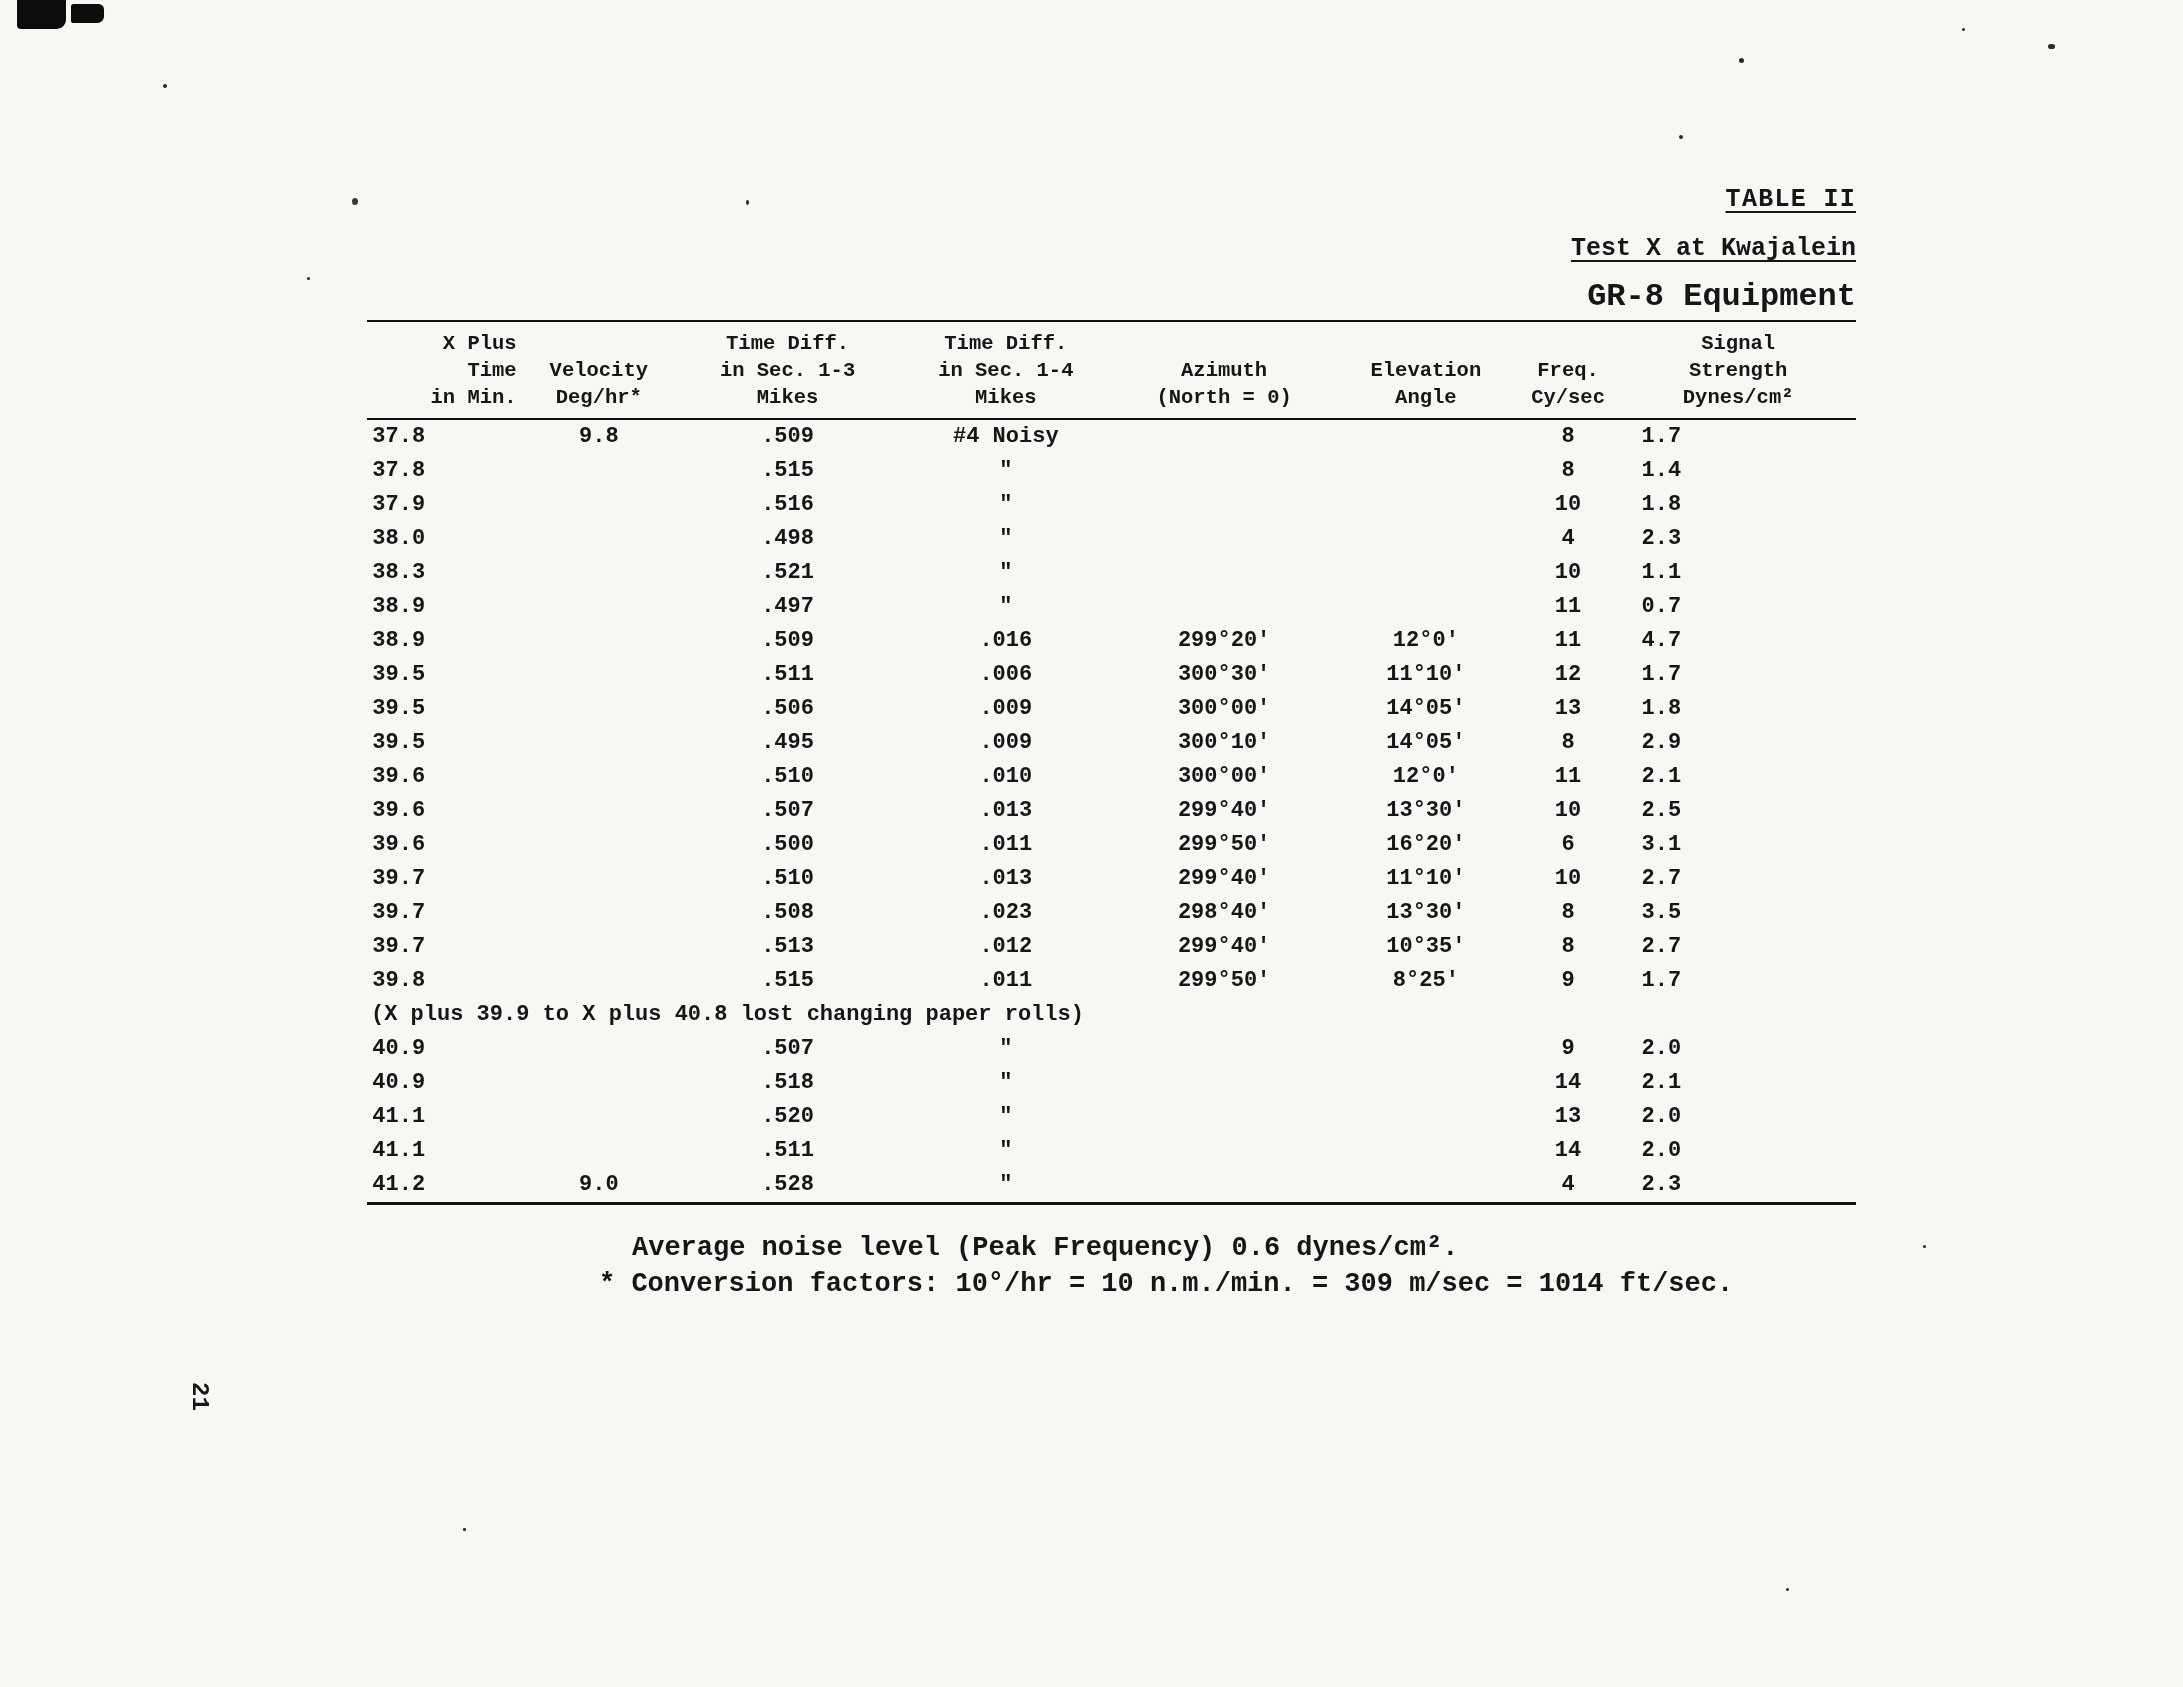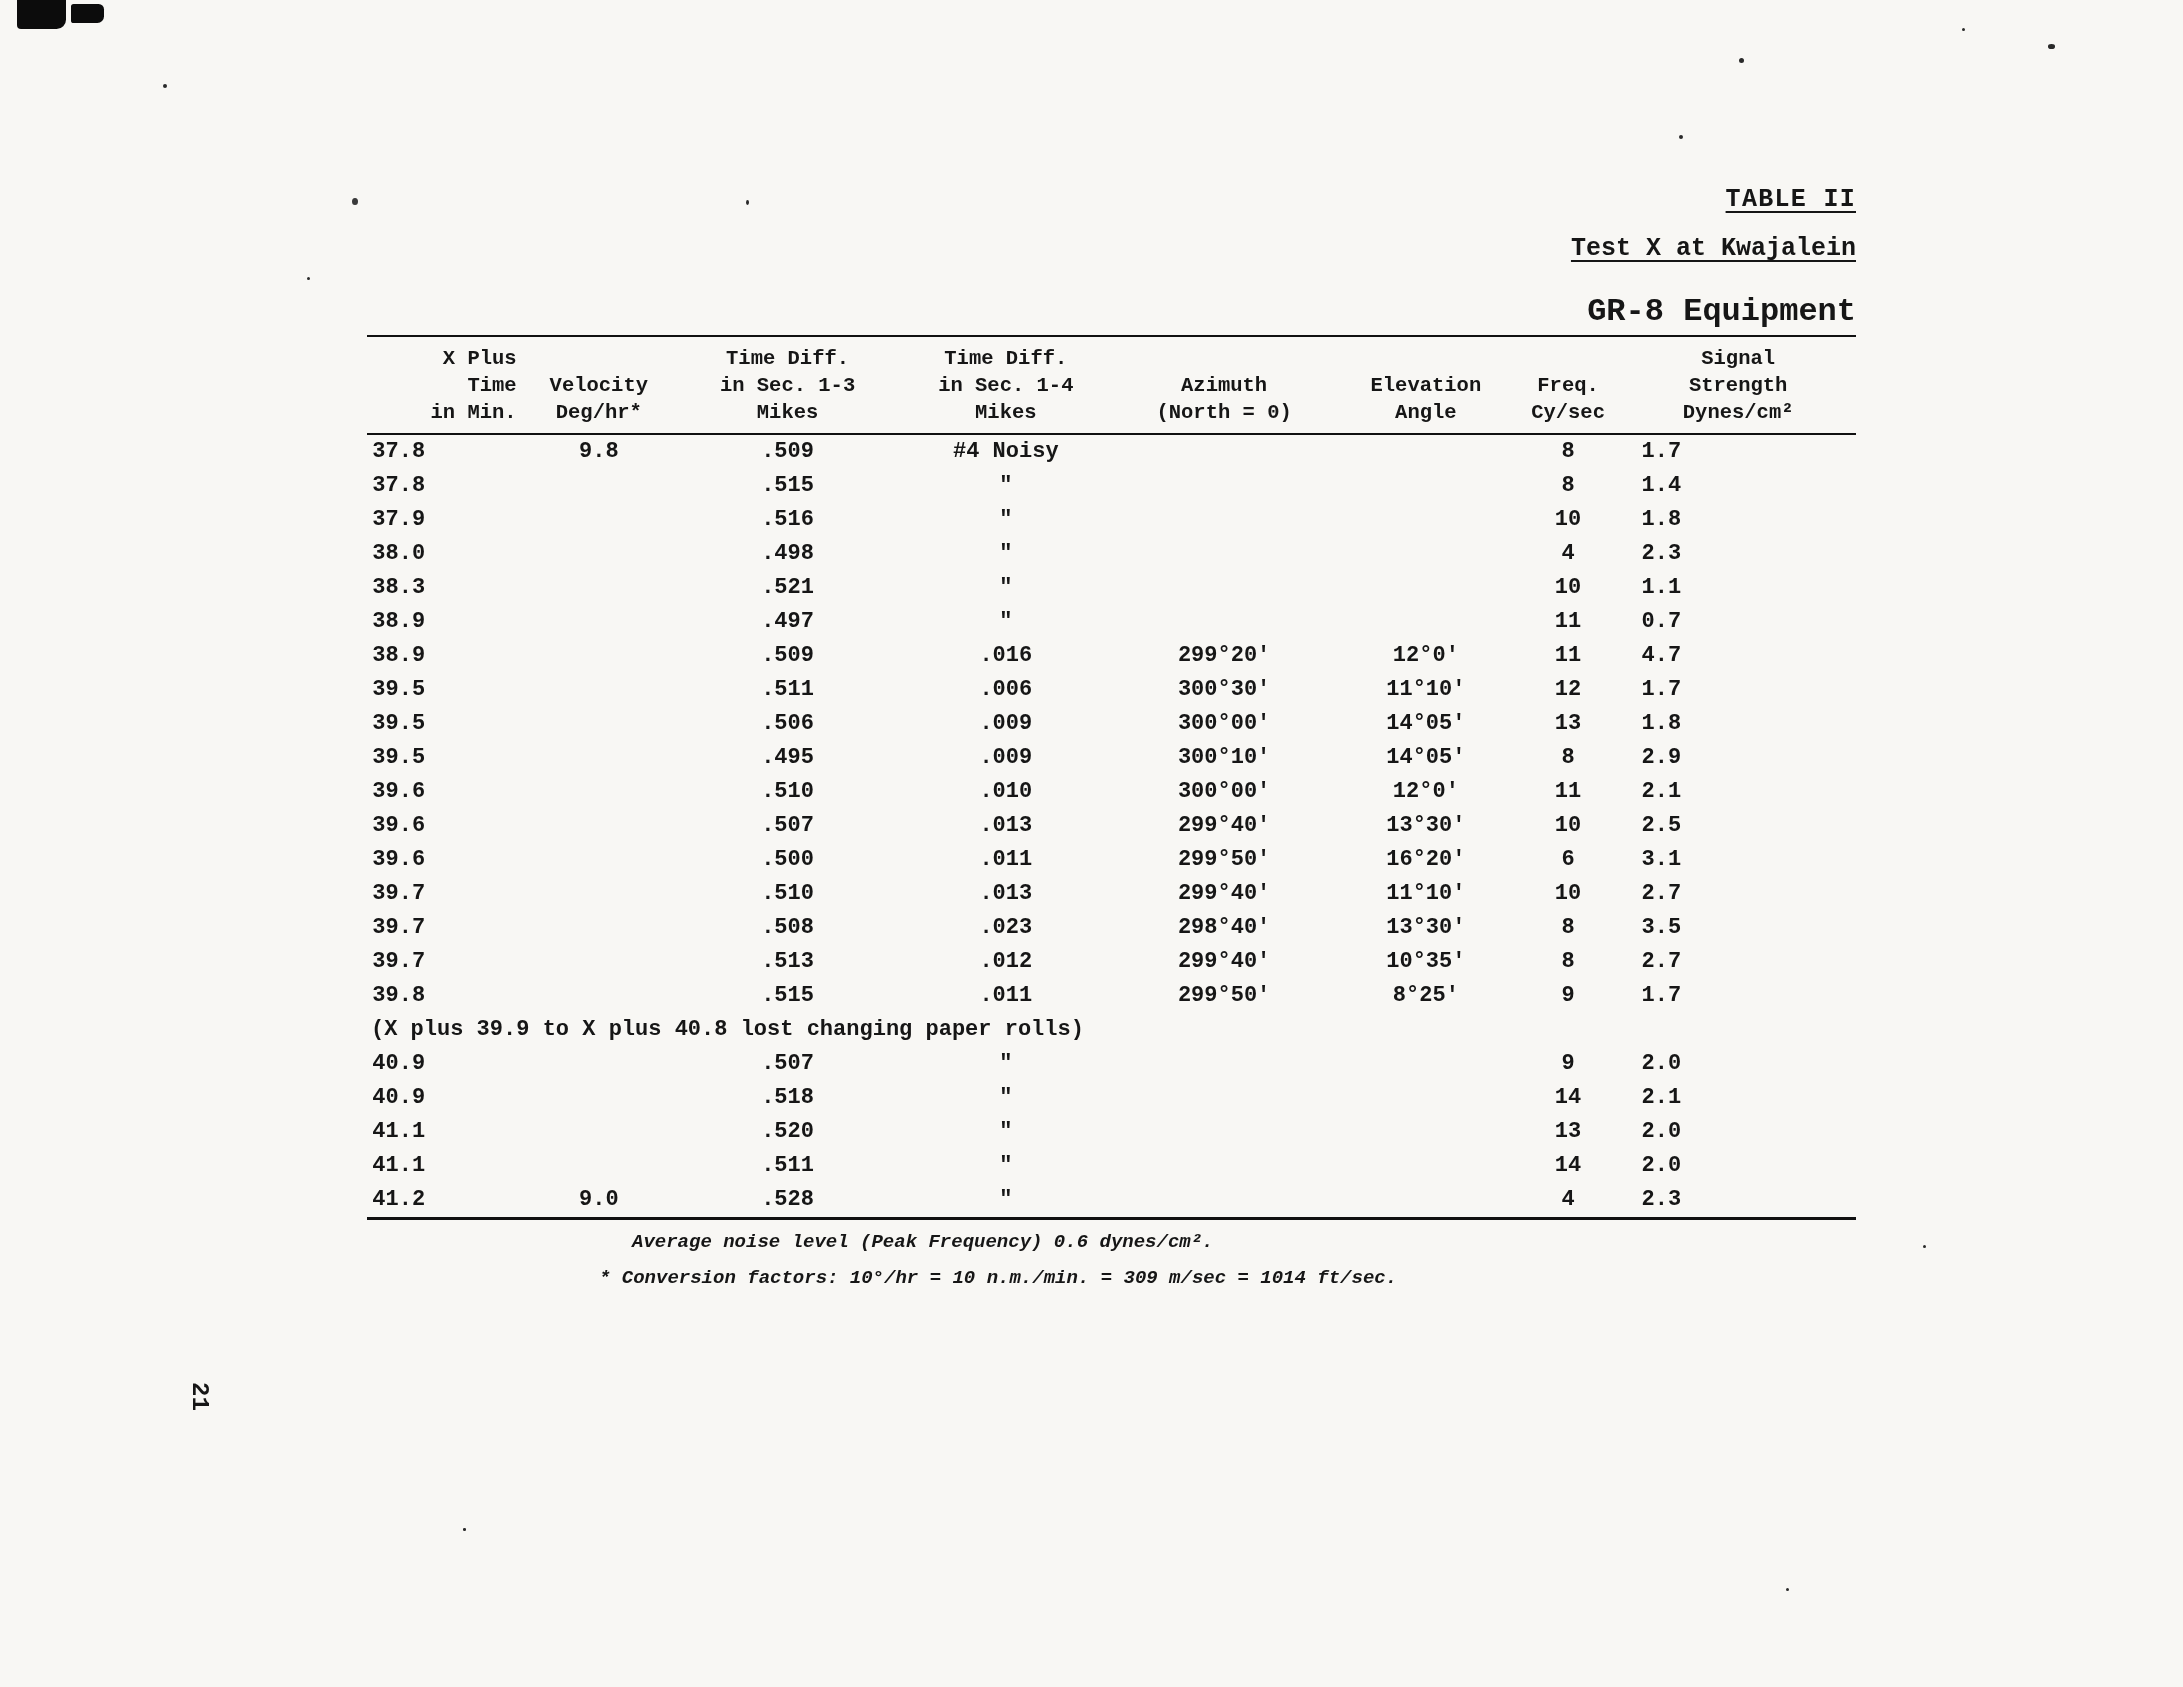--- a/index.html
+++ b/index.html
@@ -49,21 +49,21 @@
     text-underline-offset: 5.3px;
     text-decoration-thickness: 2px;
     margin-bottom: 20px;
     letter-spacing: 1.3px;
   }
   .doc-subtitle {
     font-size: 25px;
     text-decoration: underline;
     text-underline-offset: 5.3px;
     text-decoration-thickness: 2px;
-    margin-bottom: 30px;
+    margin-bottom: 15px;
   }
   .doc-equipment {
     font-size: 32px;
     margin-bottom: 5.3px;
   }
 
   table.data-table {
     border-collapse: collapse;
     table-layout: fixed;
     width: 1489px;
@@ -102,21 +102,21 @@
     padding: 0 1.3px;
   }
   tbody td.col1 { text-align: left; padding-left: 5.3px; }
   tbody td.col8 { text-align: left; padding-left: 24px; }
   tbody td.note-row {
     text-align: left;
     padding-left: 4px;
     font-size: 22px;
   }
 
-  .notes { margin-top: 4px; font-size: 19px; line-height: 36px; font-style: italic; }
+  .notes { margin-top: 25px; font-size: 27px; line-height: 36px; }
   .note-noise { margin-left: 265px; }
   .note-conversion { margin-left: 232px; }
 
   .page-number {
     position: absolute;
     left: 185px;
     top: 1383px;
     font-size: 24px;
     font-weight: 700;
     transform: rotate(90deg);

